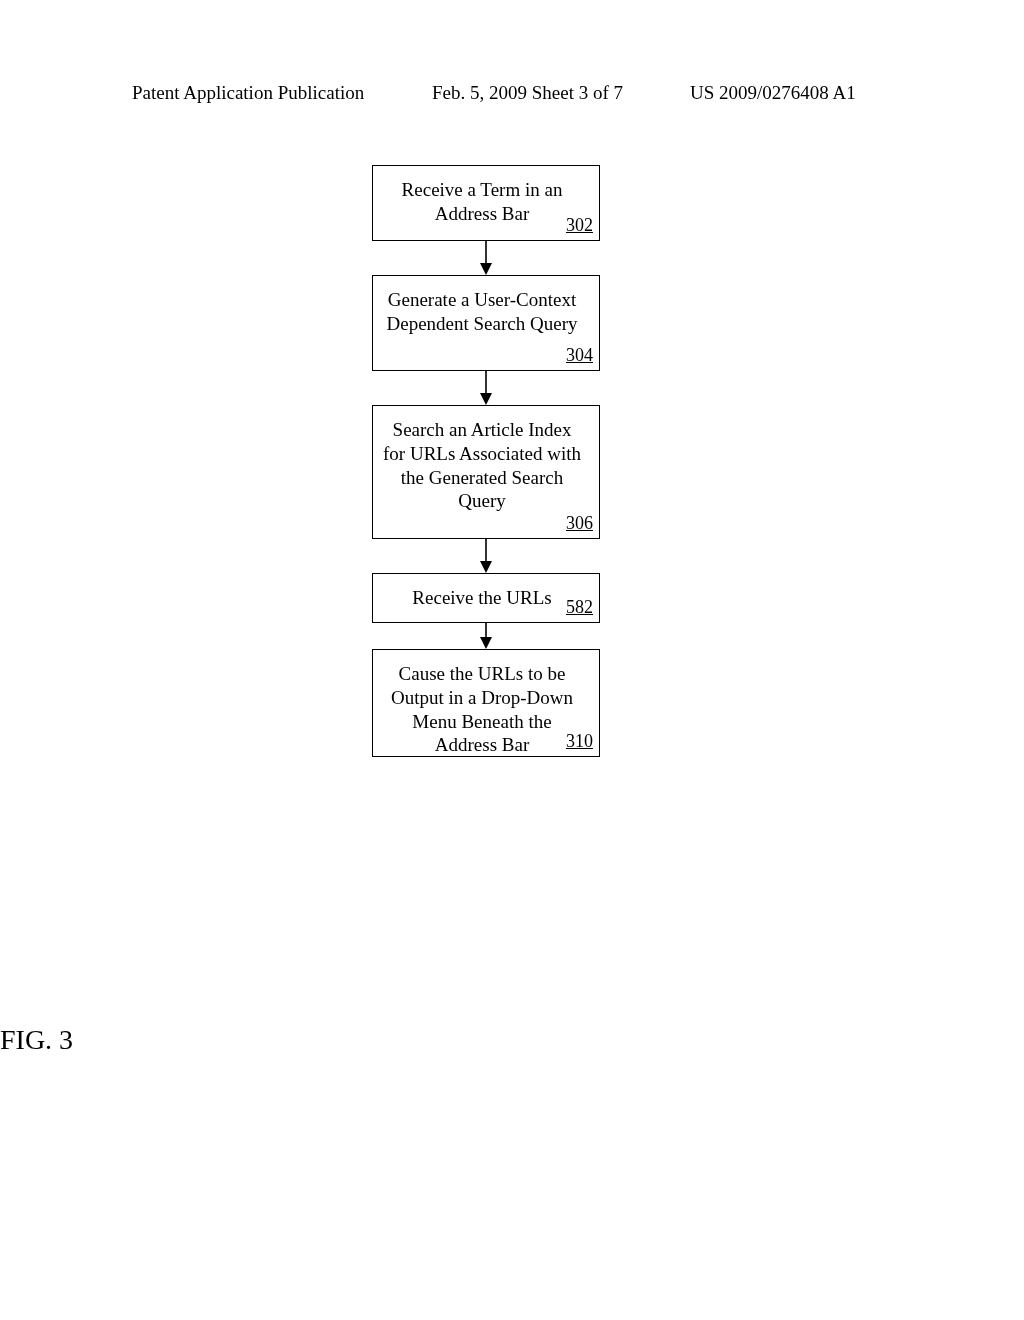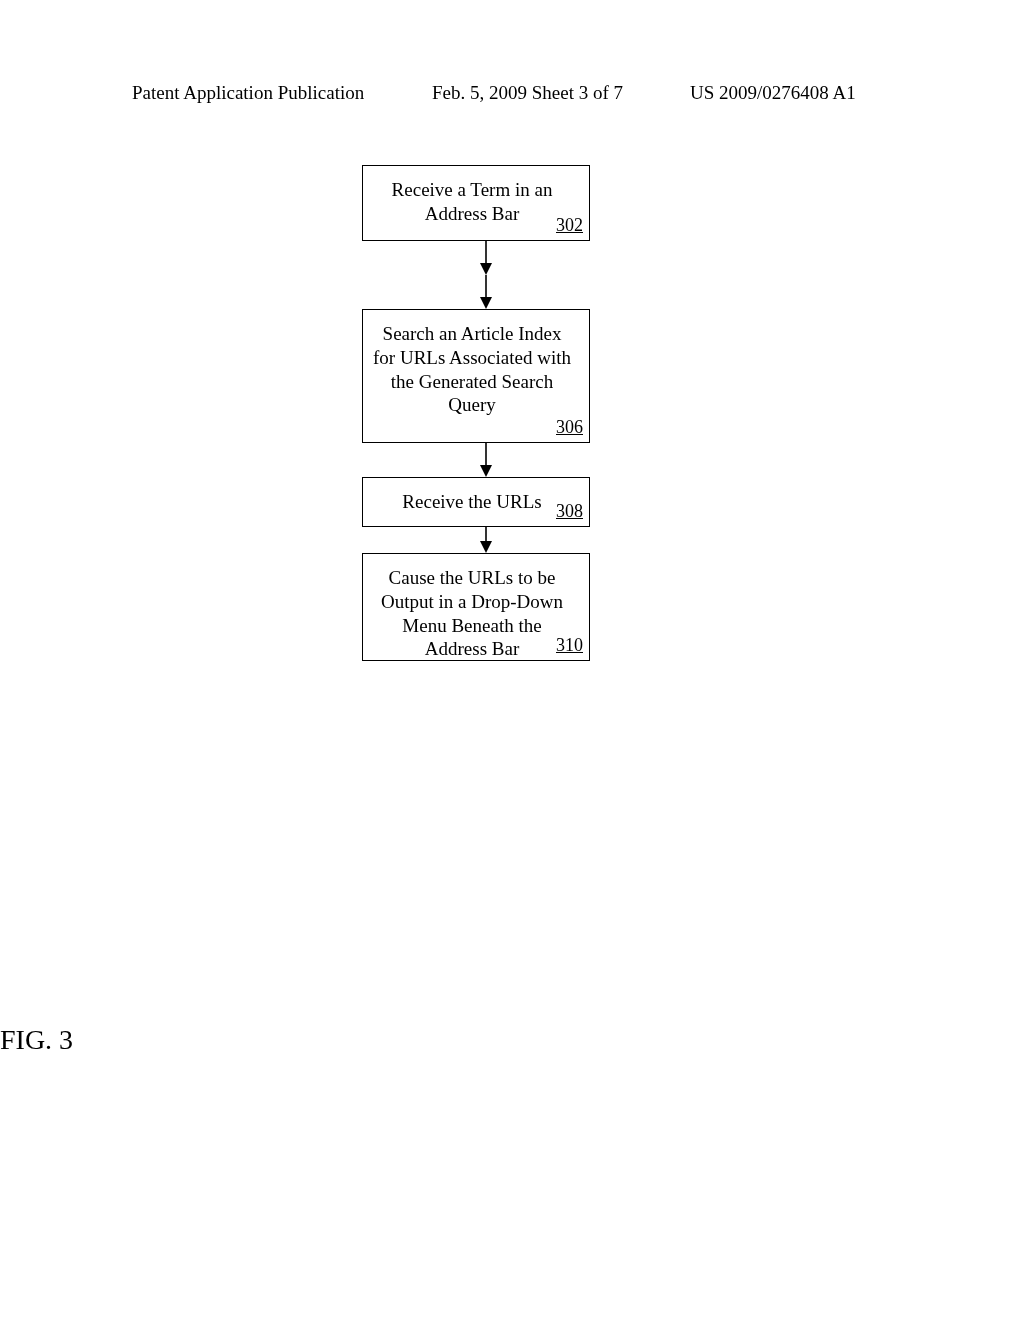--- a/index.html
+++ b/index.html
@@ -45,20 +45,21 @@
   }
   .box {
     box-sizing: border-box;
     width: 228px;
     border: 1.5px solid #000;
     text-align: center;
     font-size: 19px;
     line-height: 1.25;
     padding: 10px 12px 14px 4px;
     position: relative;
+    margin-left: 10px;
     background: #fff;
   }
   .box .label {
     display: block;
     padding: 2px 6px 0 6px;
   }
   .box .ref {
     position: absolute;
     right: 6px;
     bottom: 4px;
@@ -102,20 +103,24 @@
 
     <div class="arrow-wrap">
       <span class="arrow">
         <svg width="20" height="34" viewBox="0 0 20 34">
           <line x1="10" y1="0" x2="10" y2="24" stroke="#000" stroke-width="1.6"></line>
           <polygon points="10,34 4,22 16,22" fill="#000"></polygon>
         </svg>
       </span>
     </div>
 
+    <div class="box" style="height:96px;">
+      <span class="label">Generate a User-Context Dependent Search Query</span>
+      <span class="ref">304</span>
+    </div>
 
     <div class="arrow-wrap">
       <span class="arrow">
         <svg width="20" height="34" viewBox="0 0 20 34">
           <line x1="10" y1="0" x2="10" y2="24" stroke="#000" stroke-width="1.6"></line>
           <polygon points="10,34 4,22 16,22" fill="#000"></polygon>
         </svg>
       </span>
     </div>
 
@@ -128,21 +133,21 @@
       <span class="arrow">
         <svg width="20" height="34" viewBox="0 0 20 34">
           <line x1="10" y1="0" x2="10" y2="24" stroke="#000" stroke-width="1.6"></line>
           <polygon points="10,34 4,22 16,22" fill="#000"></polygon>
         </svg>
       </span>
     </div>
 
     <div class="box" style="height:50px;">
       <span class="label">Receive the URLs</span>
-      <span class="ref">308</span>
+      <span class="ref">582</span>
     </div>
 
     <div class="arrow-wrap">
       <span class="arrow">
         <svg width="20" height="26" viewBox="0 0 20 26">
           <line x1="10" y1="0" x2="10" y2="16" stroke="#000" stroke-width="1.6"></line>
           <polygon points="10,26 4,14 16,14" fill="#000"></polygon>
         </svg>
       </span>
     </div>

